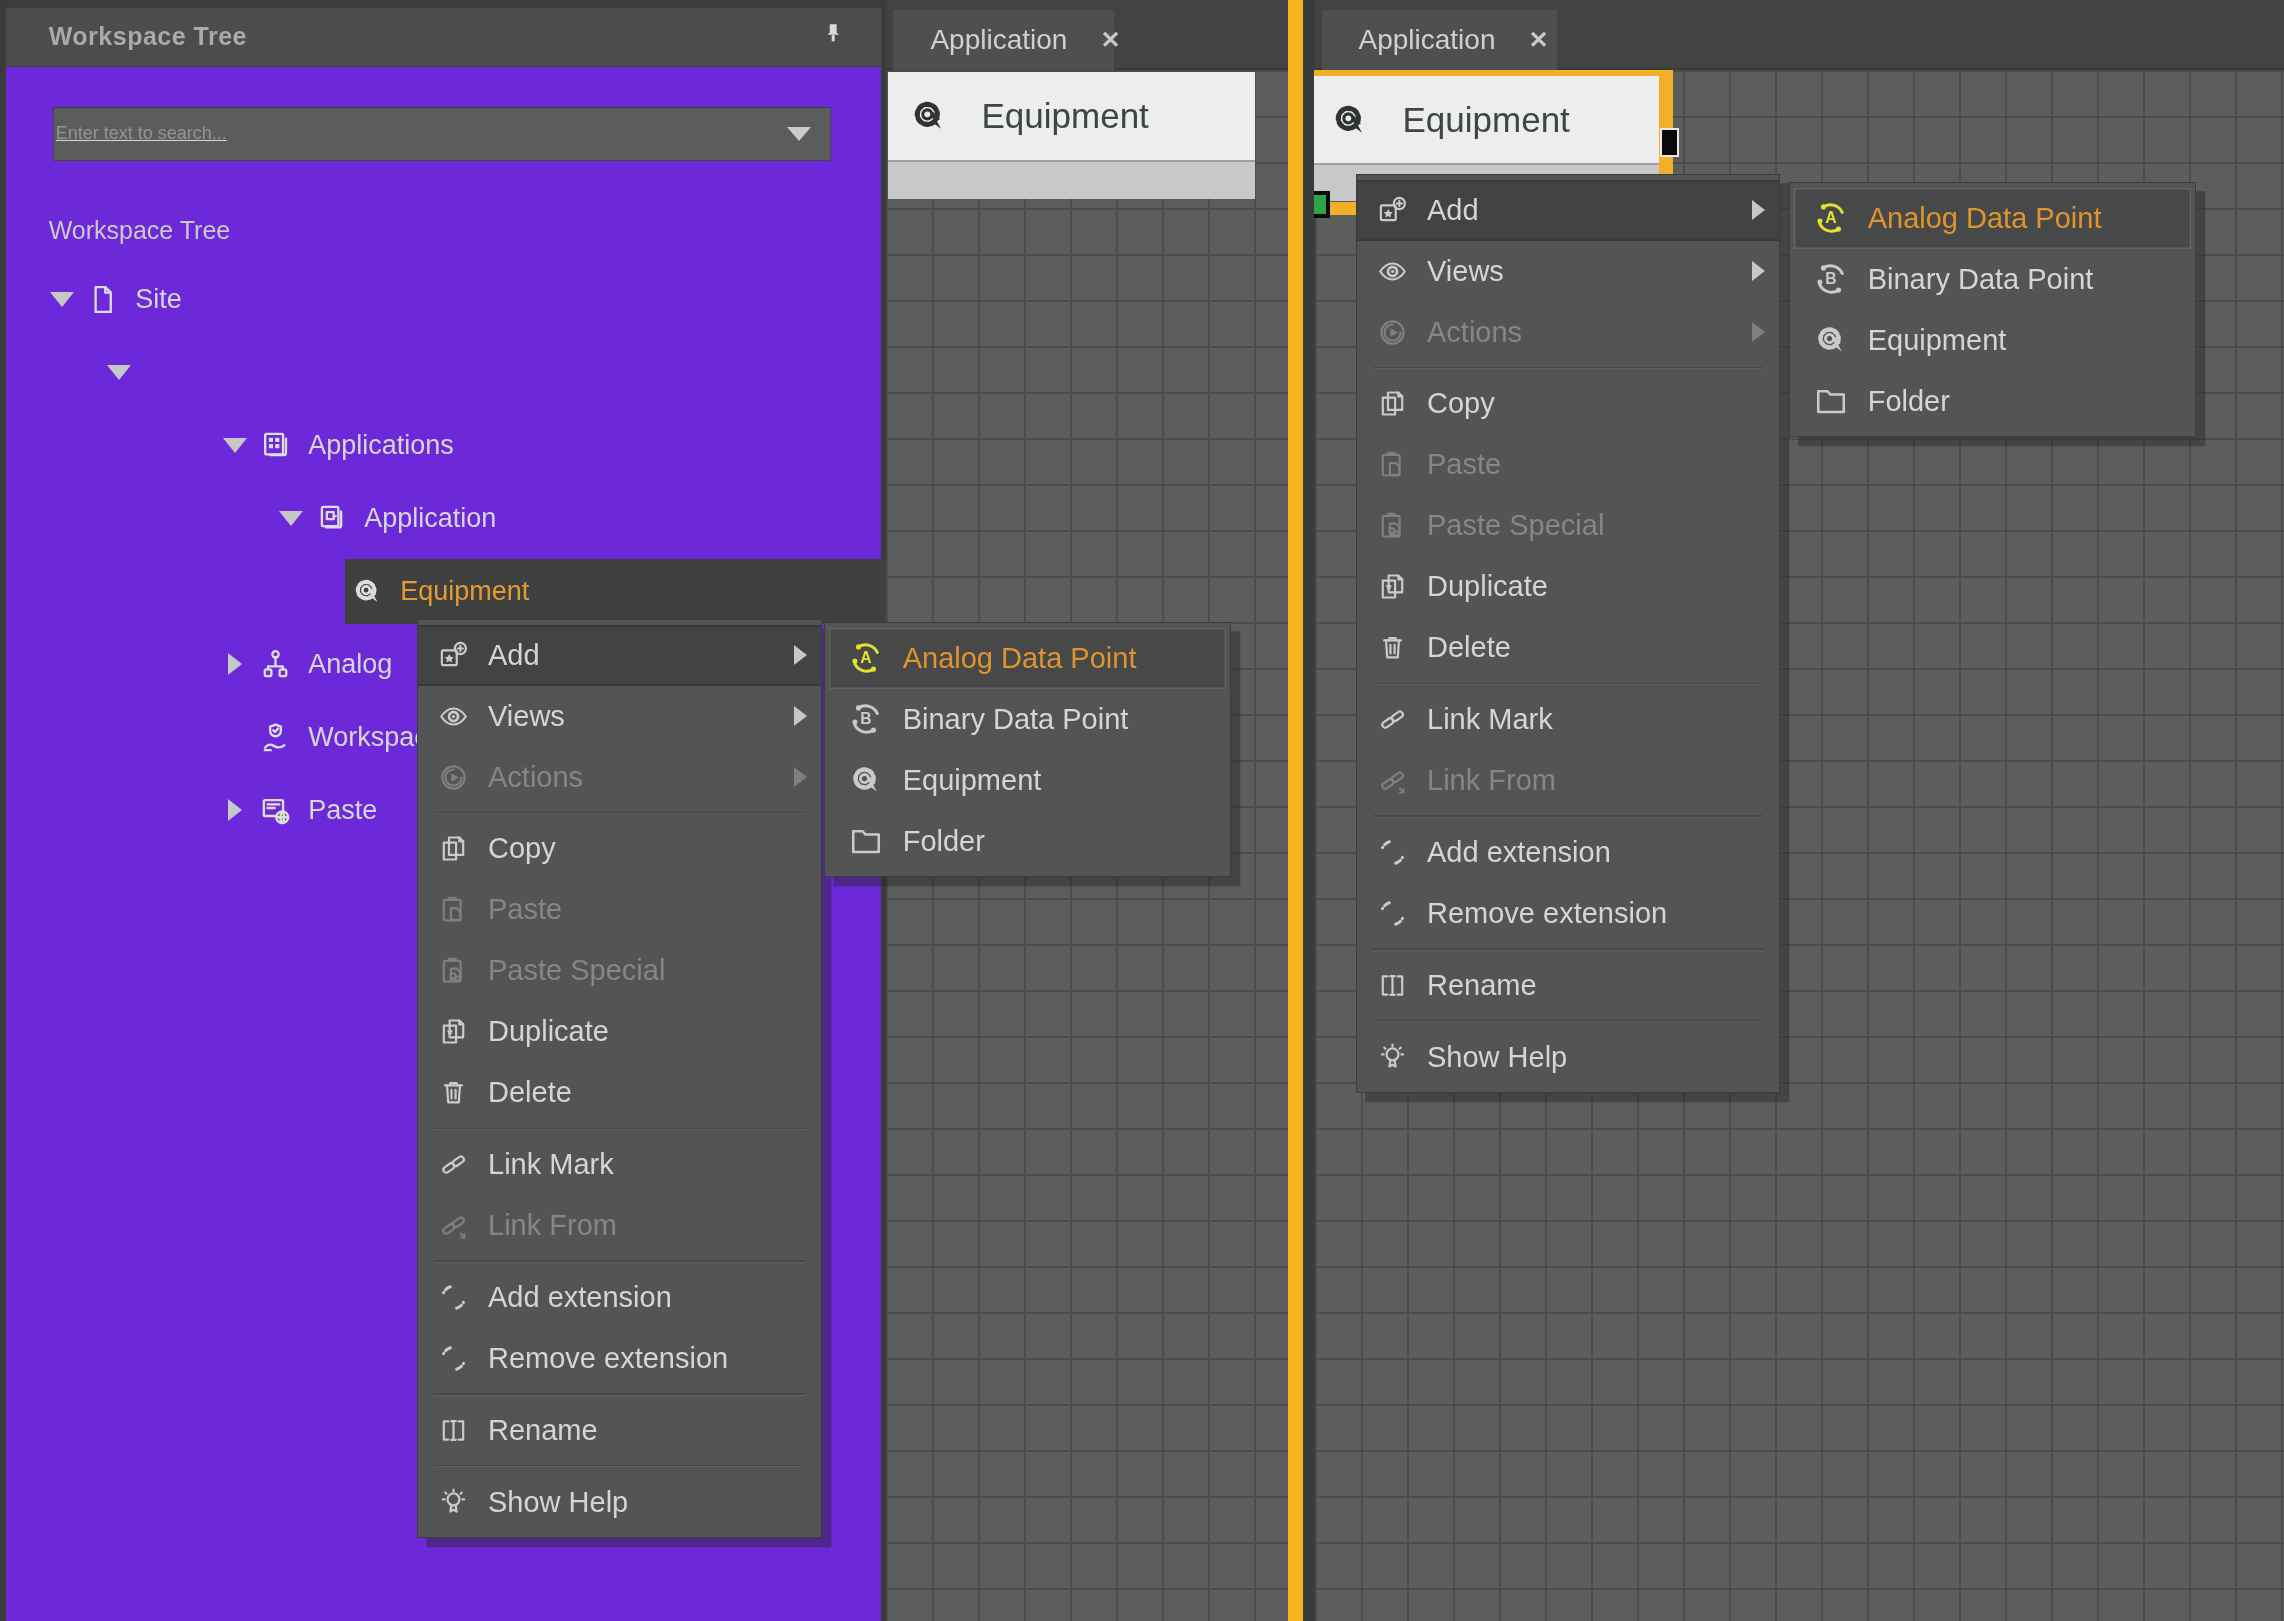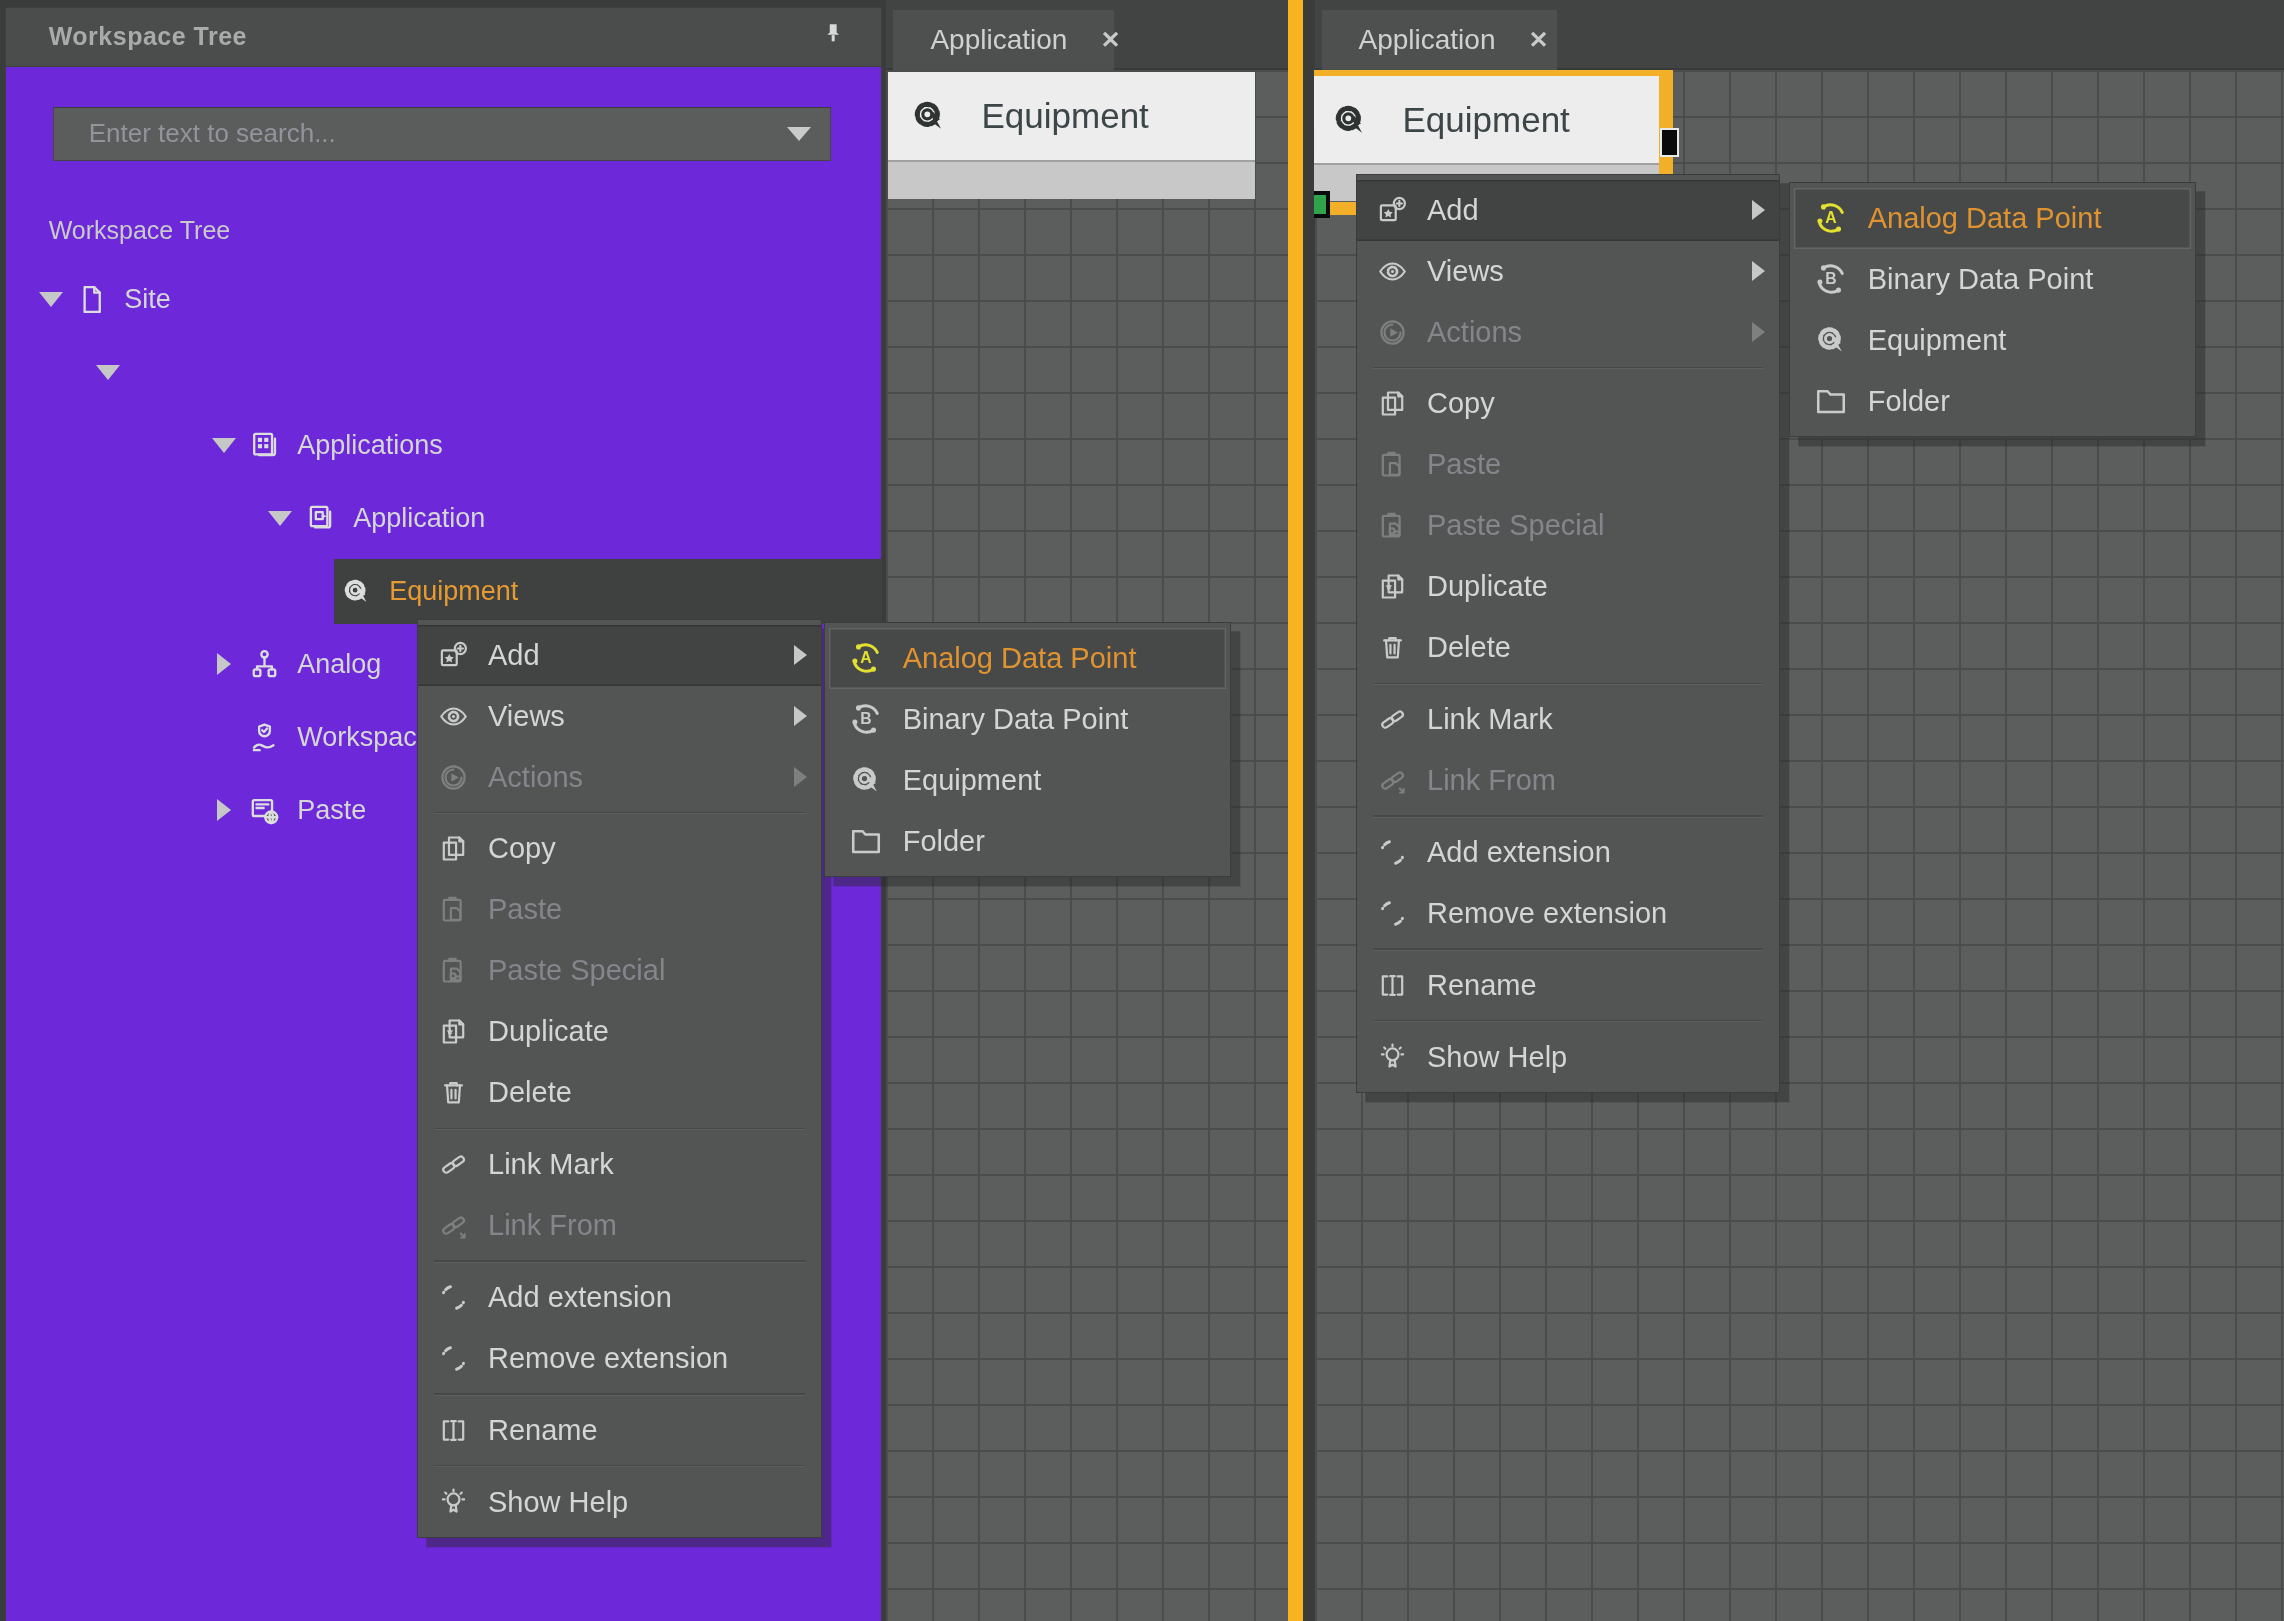--- a/index.html
+++ b/index.html
@@ -7,27 +7,27 @@
         font-family:"Liberation Sans",sans-serif;-webkit-font-smoothing:antialiased;}
   
   #left-panel{position:absolute;left:4.7px;top:6.5px;width:877px;height:1615px;background:#6d28d9;
               border:0.9px solid #3E403F;box-sizing:border-box;}
   #left-header{position:absolute;left:0;top:0;width:100%;height:58px;background:#4B4D4C;
                border-bottom:1.9px solid #3E403F;display:flex;align-items:center;}
   #left-header .title{margin-left:43px;font-size:25px;font-weight:bold;color:#A9ABAA;letter-spacing:0.5px;}
   #pin{position:absolute;right:32px;top:12px;width:33px;height:35px;color:#D8DADA;}
   #search-box{position:absolute;left:47px;top:99px;width:778px;height:54px;background:#5B5D5C;
               border:1.4px solid #434544;border-top-color:#3B3D3C;box-sizing:border-box;display:flex;align-items:center;}
-  #search-box input{flex:1;background:transparent;border:none;outline:none;margin-left:33px;
-                    font-family:"Liberation Sans",sans-serif;font-size:26px;color:#D5D7D6;}
+  #search-box input{flex:1;background:transparent;border:none;outline:none;margin-left:0;
+                    font-family:"Liberation Sans",sans-serif;font-size:18px;color:#D5D7D6;text-decoration:underline;}
   #search-box input::placeholder{color:#92949B;}
   #search-arrow{width:0;height:0;border-left:12px solid transparent;border-right:12px solid transparent;
                 border-top:14px solid #C9CBCA;margin-right:18.6px;}
   #section-label{position:absolute;left:43px;top:208px;font-size:25px;color:#C9CBCA;}
-  #tree{position:absolute;left:0;top:255px;width:100%;}
+  #tree{position:absolute;left:11px;top:255px;width:100%;}
   .tree-row{height:73px;display:flex;align-items:center;}
   .tr-spacer{flex:0 0 auto;}
   .tr-arrow{flex:0 0 36px;display:flex;justify-content:center;align-items:center;}
   .tri-down{width:0;height:0;border-left:12.6px solid transparent;border-right:12.6px solid transparent;border-top:15px solid #C6C8C7;}
   .tri-right{width:0;height:0;border-top:11px solid transparent;border-bottom:11px solid transparent;border-left:14px solid #C6C8C7;}
   .tr-content{flex:1;display:flex;align-items:center;height:65px;padding-left:6.5px;}
   .tr-content.selected{background:#3F4140;}
   .tr-icon{width:33px;height:33px;color:#DCDEDD;flex:0 0 auto;}
   .tr-icon svg{width:100%;height:100%;}
   .tr-label{margin-left:16px;font-size:27px;color:#D5D7D6;white-space:nowrap;}

